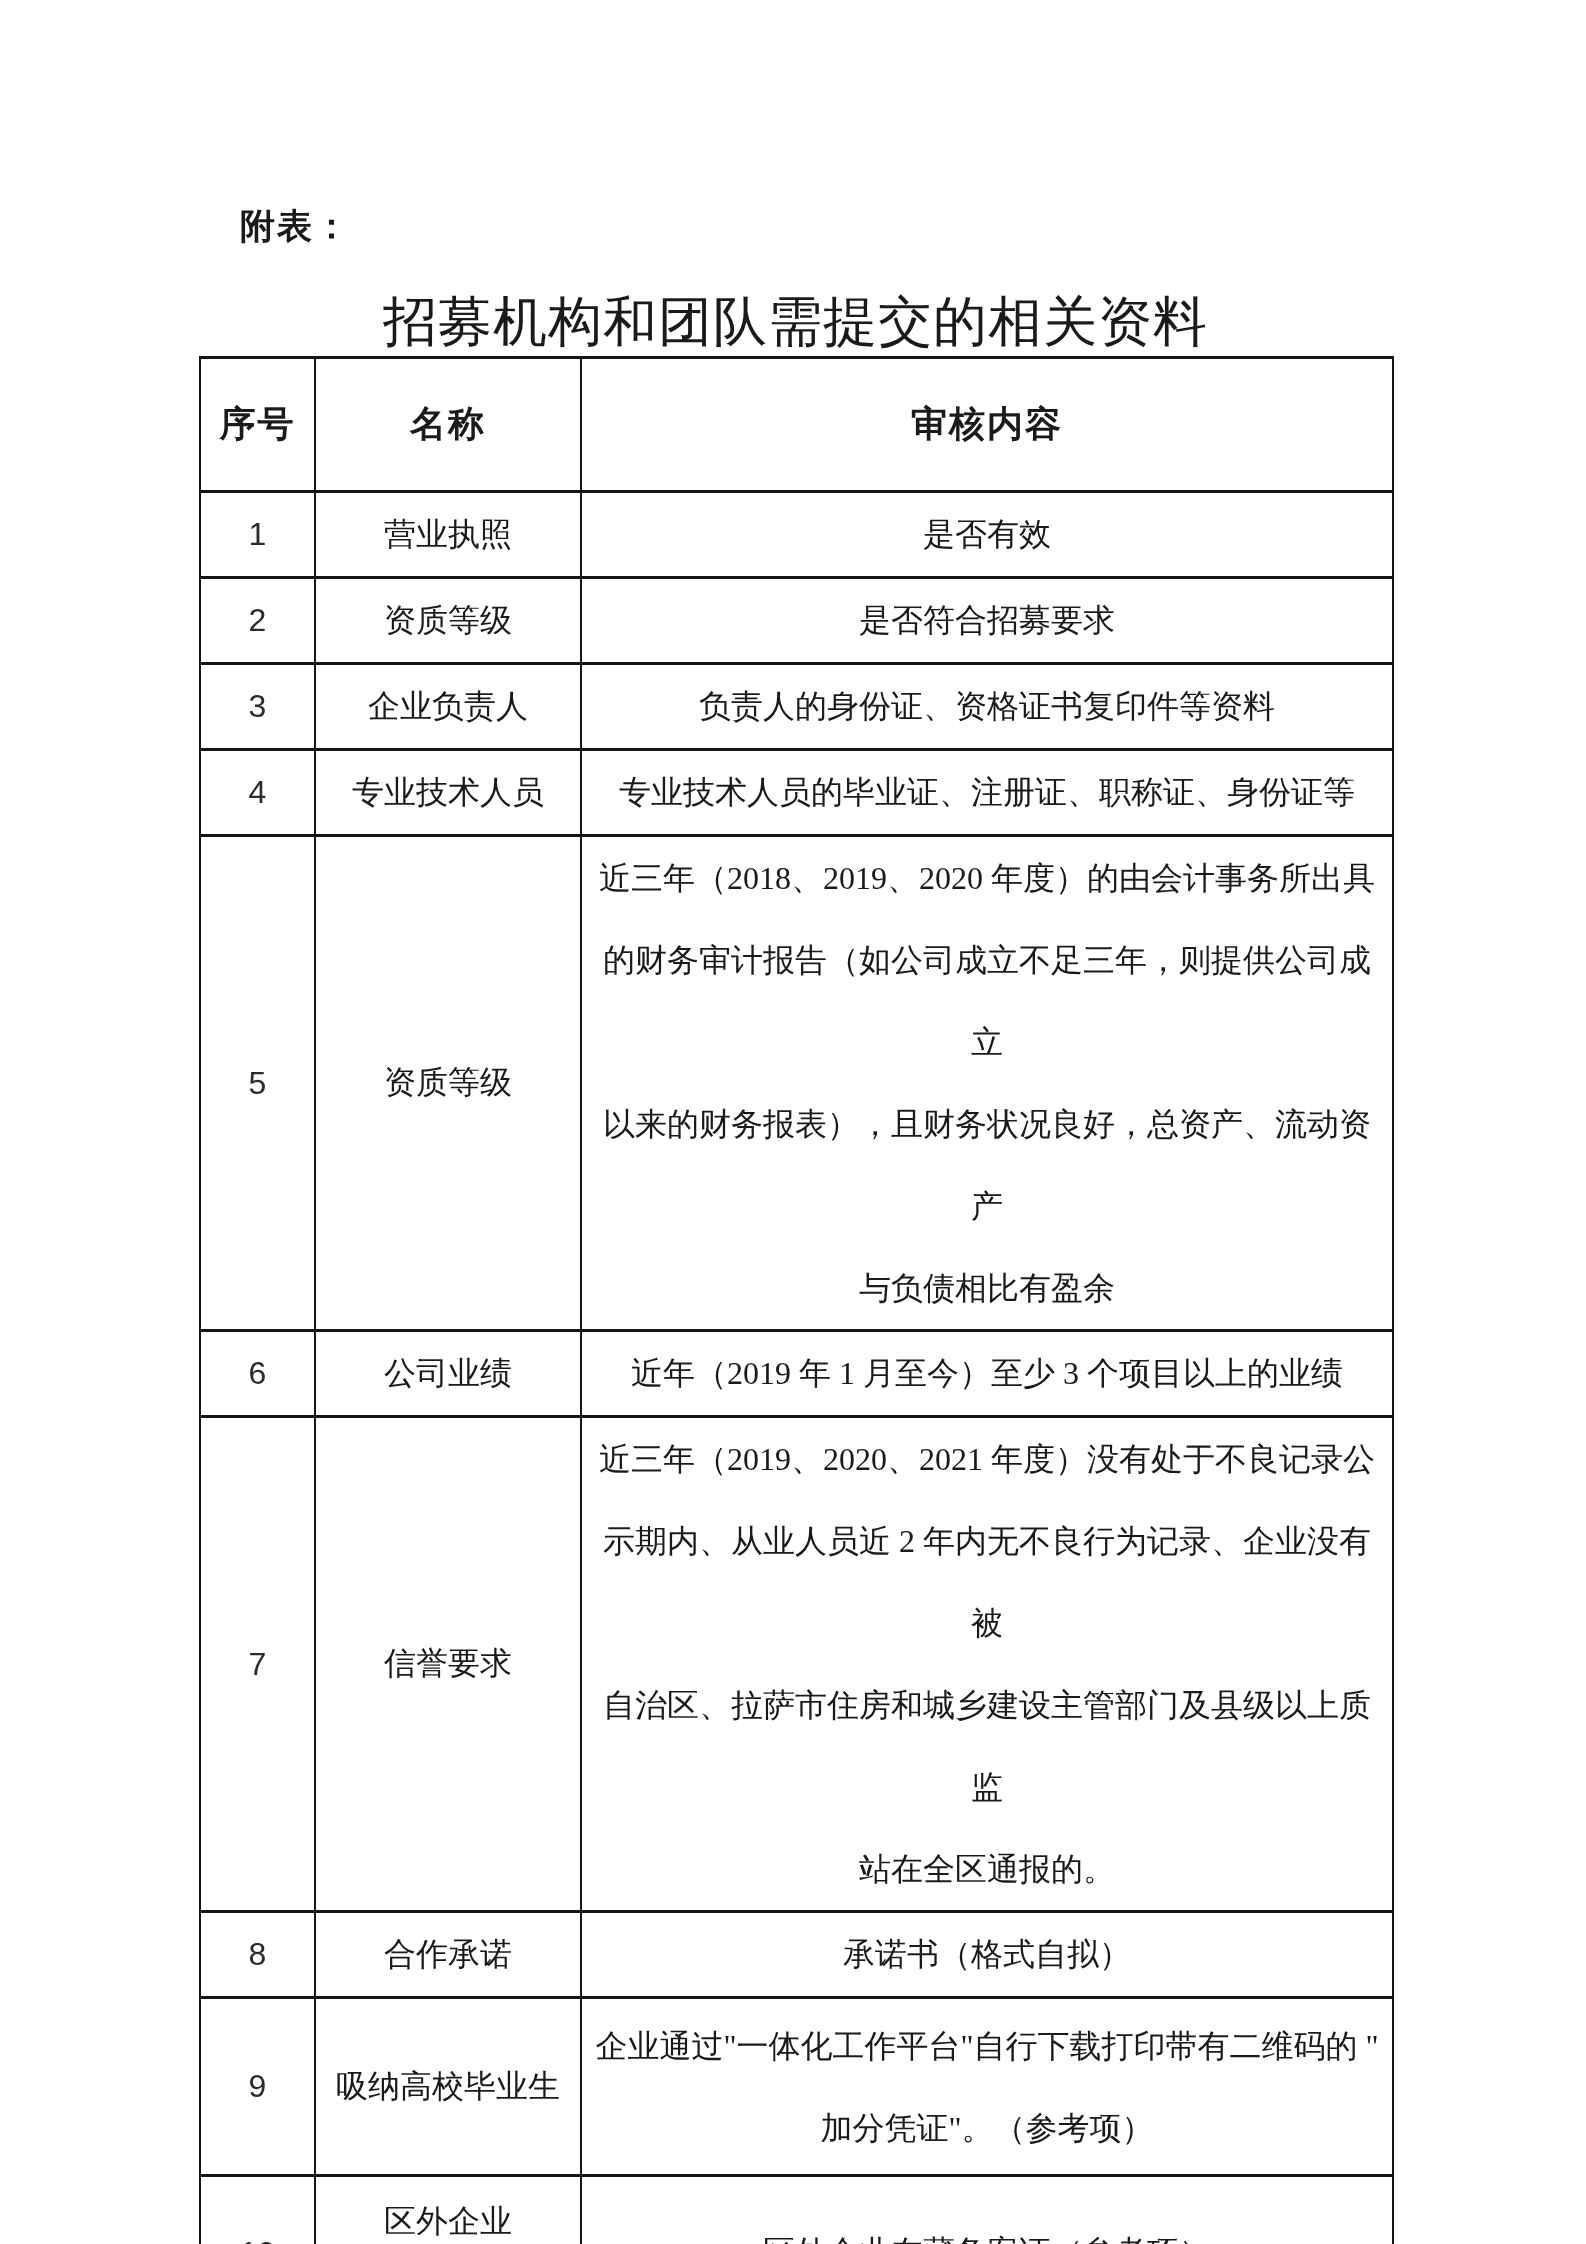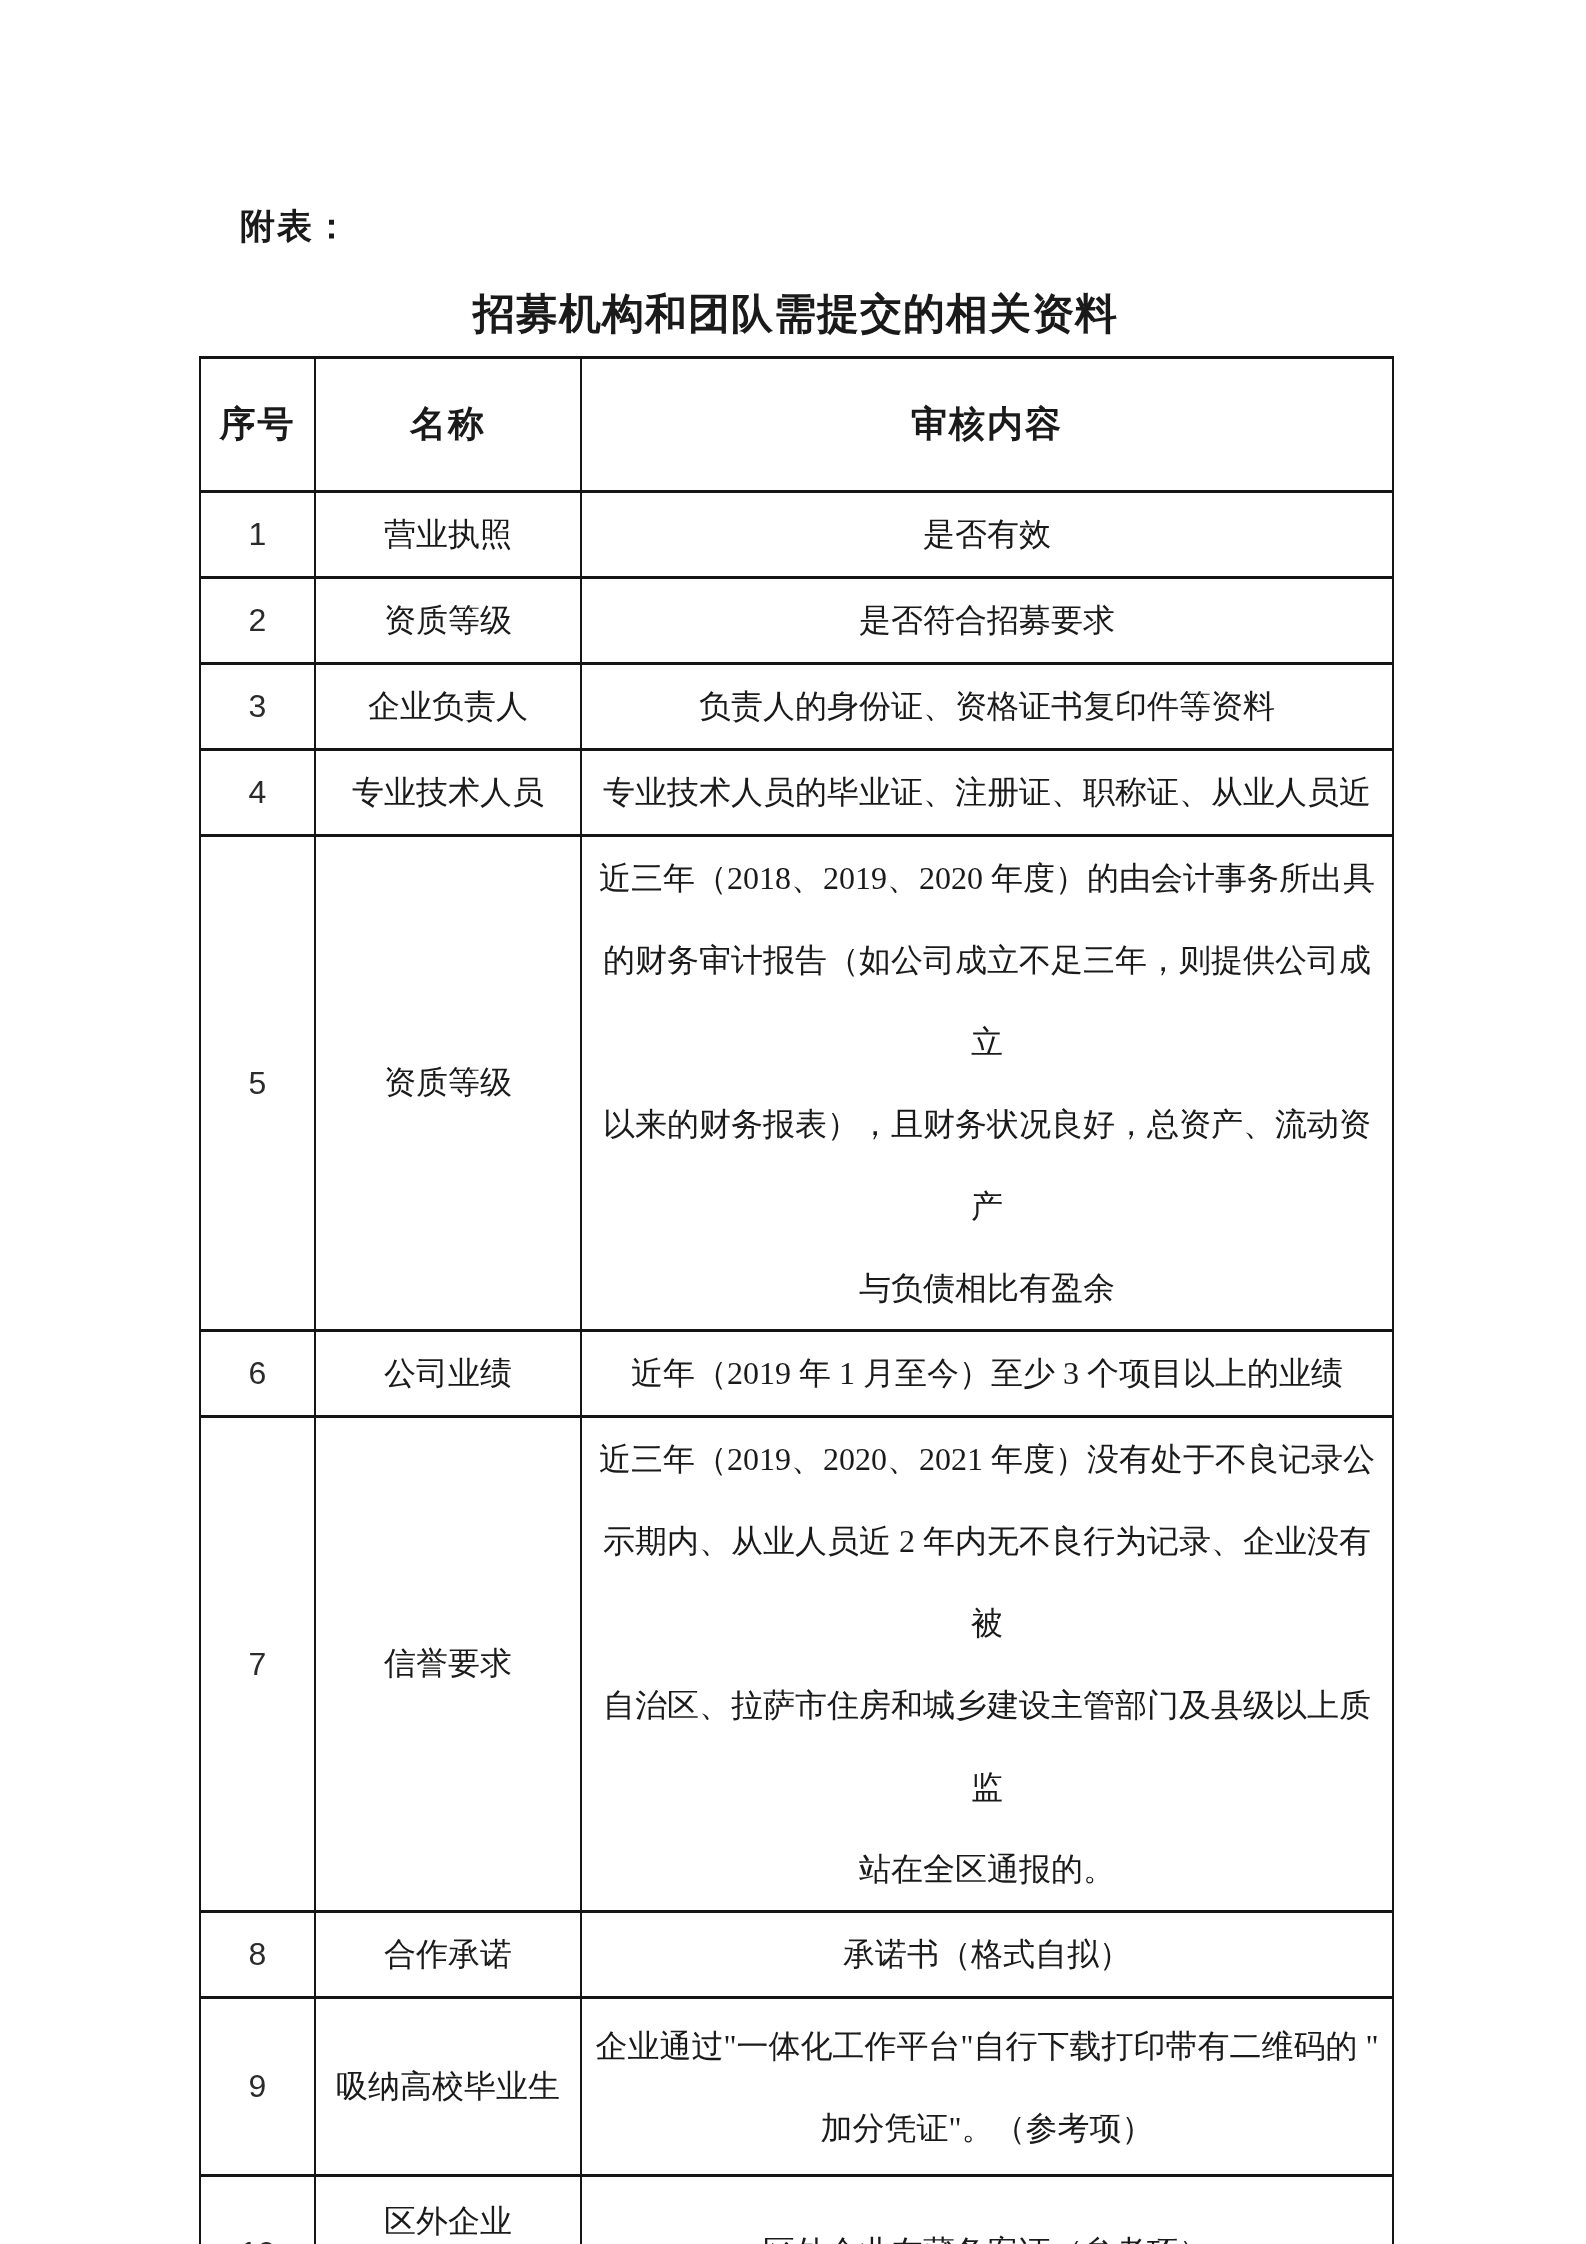--- a/index.html
+++ b/index.html
@@ -23,22 +23,22 @@
     font-size: 35px;
     font-weight: 700;
     letter-spacing: 2px;
   }
   .doc-title {
     position: absolute;
     left: 199px;
     top: 286px;
     width: 1193px;
     text-align: center;
-    font-size: 42px;
-    font-weight: 700;
+    font-size: 54px;
+    font-weight: 400;
     letter-spacing: 1px;
   }
   table.materials {
     position: absolute;
     left: 199px;
     top: 356px;
     width: 1193px;
     border-collapse: collapse;
     table-layout: fixed;
   }
@@ -117,21 +117,21 @@
         <td>是否符合招募要求</td>
       </tr>
       <tr class="h-s">
         <td class="num">3</td>
         <td>企业负责人</td>
         <td>负责人的身份证、资格证书复印件等资料</td>
       </tr>
       <tr class="h-s">
         <td class="num">4</td>
         <td>专业技术人员</td>
-        <td>专业技术人员的毕业证、注册证、职称证、从业人员近</td>
+        <td>专业技术人员的毕业证、注册证、职称证、身份证等</td>
       </tr>
       <tr class="h-r5">
         <td class="num">5</td>
         <td>资质等级</td>
         <td class="para">近三年（2018、2019、2020 年度）的由会计事务所出具
 的财务审计报告（如公司成立不足三年，则提供公司成立
 以来的财务报表），且财务状况良好，总资产、流动资产
 与负债相比有盈余</td>
       </tr>
       <tr class="h-s">

